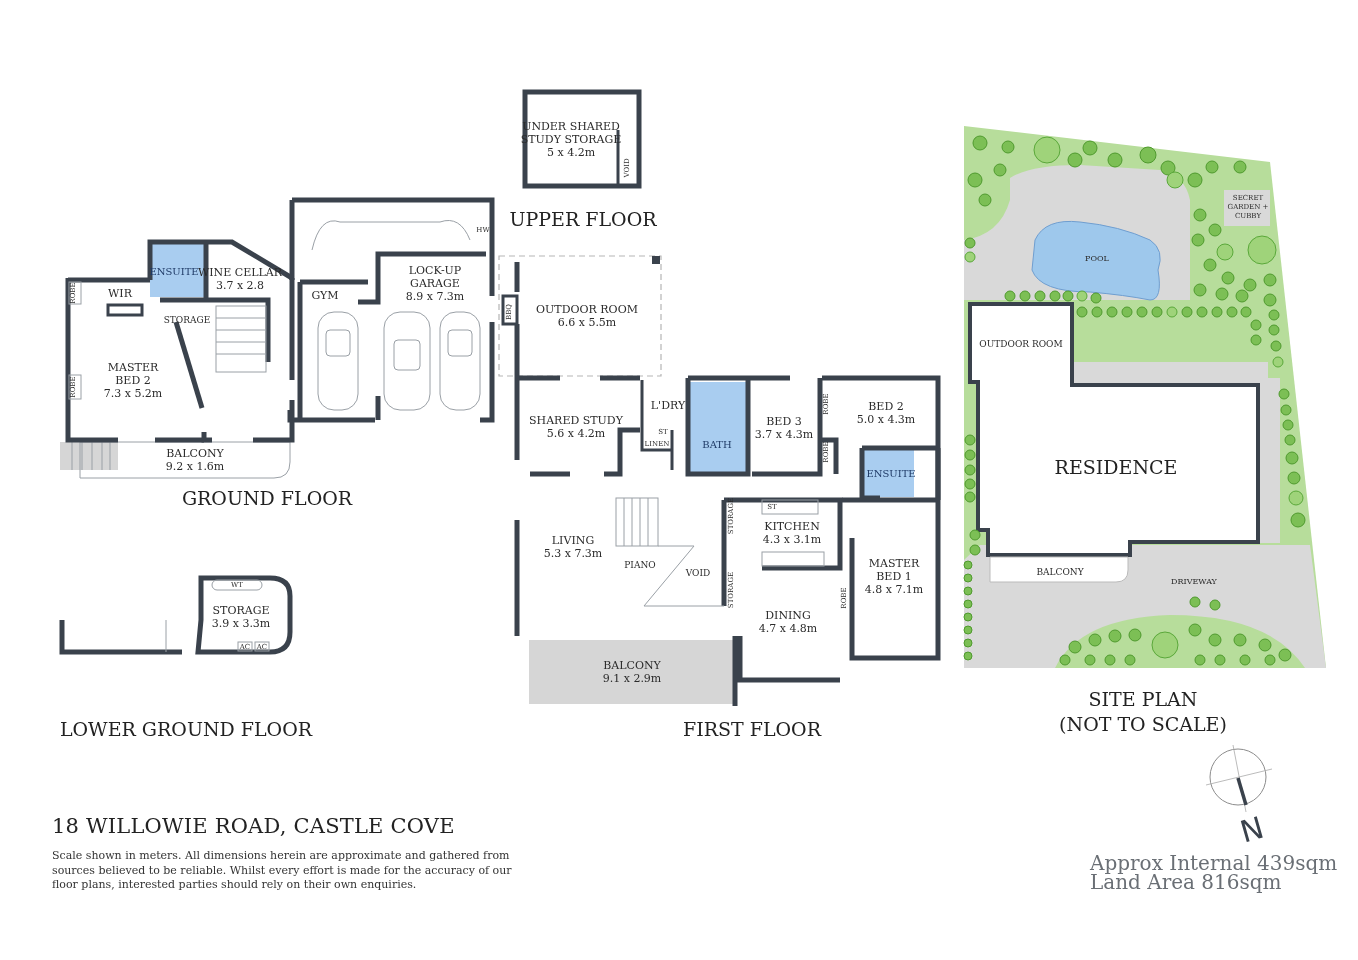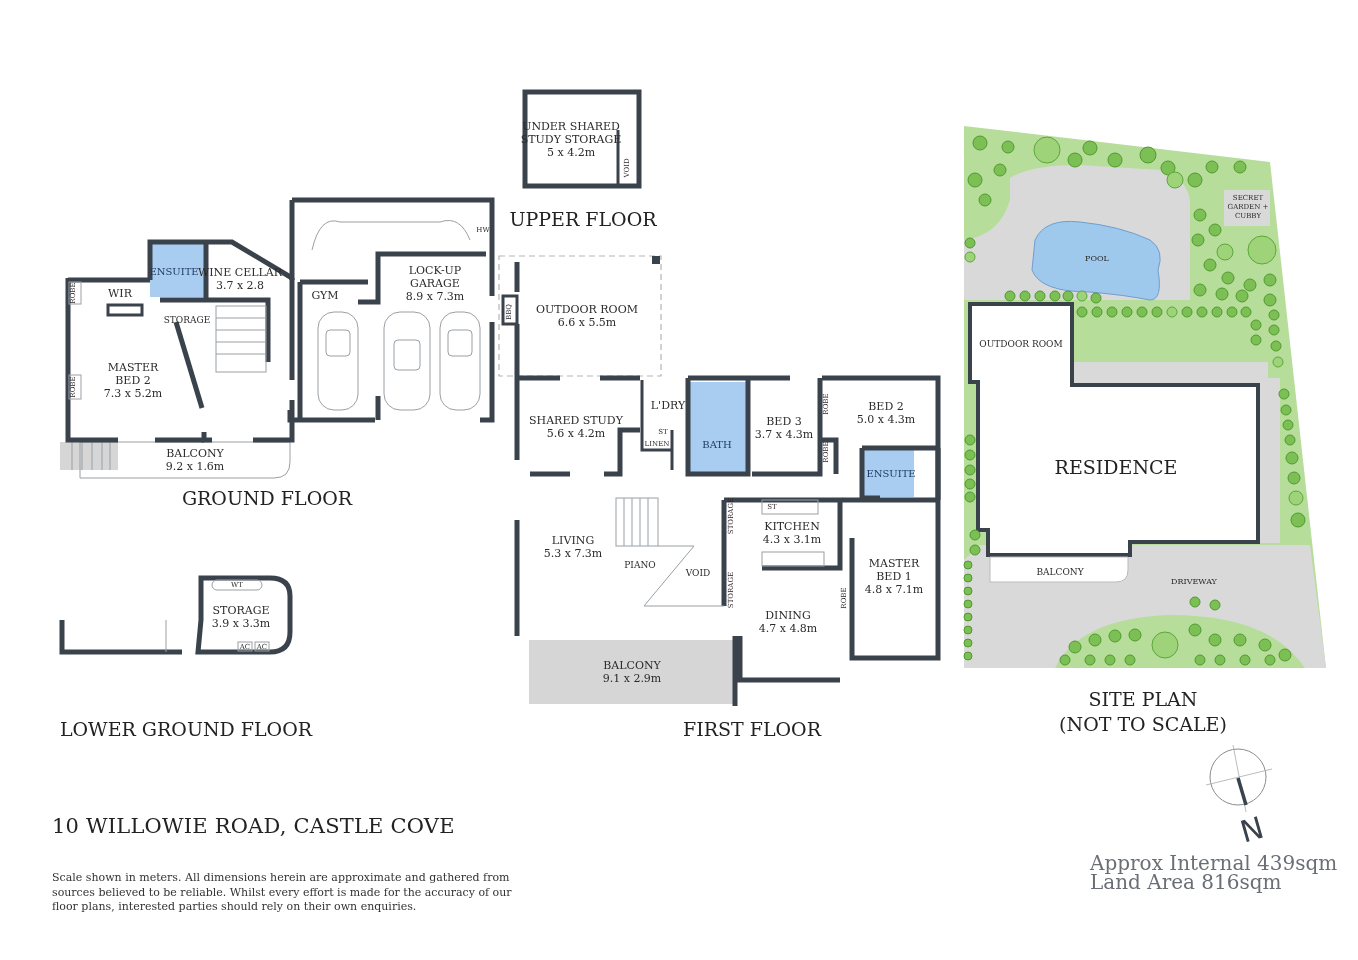--- a/index.html
+++ b/index.html
@@ -16,21 +16,21 @@
   .pool { fill: #9ec8ec; stroke: #6f9ed0; stroke-width: 1; }
   .tree { fill: #7cbf55; stroke: #4f9a2e; stroke-width: 1; }
   .tree2 { fill: #9fd37a; stroke: #5aa83a; stroke-width: 1; }
   .lbl { font-family: "DejaVu Serif", serif; font-size: 11px; fill: #2b2b2b; text-anchor: middle; }
   .lbl-sm { font-family: "DejaVu Serif", serif; font-size: 7px; fill: #2b2b2b; text-anchor: middle; }
   .lbl-blue { font-family: "DejaVu Serif", serif; font-size: 10px; fill: #1f3a66; text-anchor: middle; }
   .floor-title { font-family: "DejaVu Serif", serif; font-size: 19px; fill: #222; text-anchor: middle; }
   .big { font-family: "DejaVu Serif", serif; font-size: 19px; fill: #222; text-anchor: middle; }
   .address { position: absolute; left: 52px; top: 814px; font-size: 21px; color: #222;
              font-family: "DejaVu Serif", serif; letter-spacing: 0.2px; }
-  .disclaimer { position: absolute; left: 52px; top: 871px; width: 480px; font-size: 11px; line-height: 14.5px;
+  .disclaimer { position: absolute; left: 52px; top: 849px; width: 480px; font-size: 11px; line-height: 14.5px;
                 color: #333; font-family: "DejaVu Serif", serif; }
   .areas { position: absolute; left: 1090px; top: 854px; font-size: 20px; line-height: 19px; color: #6a6f75;
            font-family: "DejaVu Serif", serif; }
   .areas div { white-space: nowrap; }
 </style>
 </head>
 <body>
 
 <svg id="plan" width="1358" height="960" viewBox="0 0 1358 960" xmlns="http://www.w3.org/2000/svg">
 
@@ -338,18 +338,18 @@
 
   <g>
     <circle cx="1238" cy="777" r="28" fill="none" stroke="#8c8c8c" stroke-width="1"></circle>
     <line x1="1233" y1="745" x2="1246" y2="812" stroke="#aaa" stroke-width="0.8"></line>
     <line x1="1206" y1="785" x2="1272" y2="769" stroke="#aaa" stroke-width="0.8"></line>
     <line x1="1238" y1="778" x2="1246" y2="805" stroke="#3a424c" stroke-width="3.5"></line>
     <text x="1252" y="840" font-family="DejaVu Sans, sans-serif" font-size="30" fill="#3a424c" text-anchor="middle" transform="rotate(-16 1252 830)">N</text>
   </g>
 </svg>
 
-<div class="address">10 WILLOWIE ROAD, CASTLE COVE</div>
+<div class="address">18 WILLOWIE ROAD, CASTLE COVE</div>
 <div class="disclaimer">Scale shown in meters. All dimensions herein are approximate and gathered from sources believed to be  reliable. Whilst every effort is made for the accuracy of our floor plans, interested parties should rely on their own enquiries.</div>
 <div class="areas">
   <div>Approx Internal 439sqm</div>
   <div>Land Area 816sqm</div>
 </div>
 
 </body></html>

